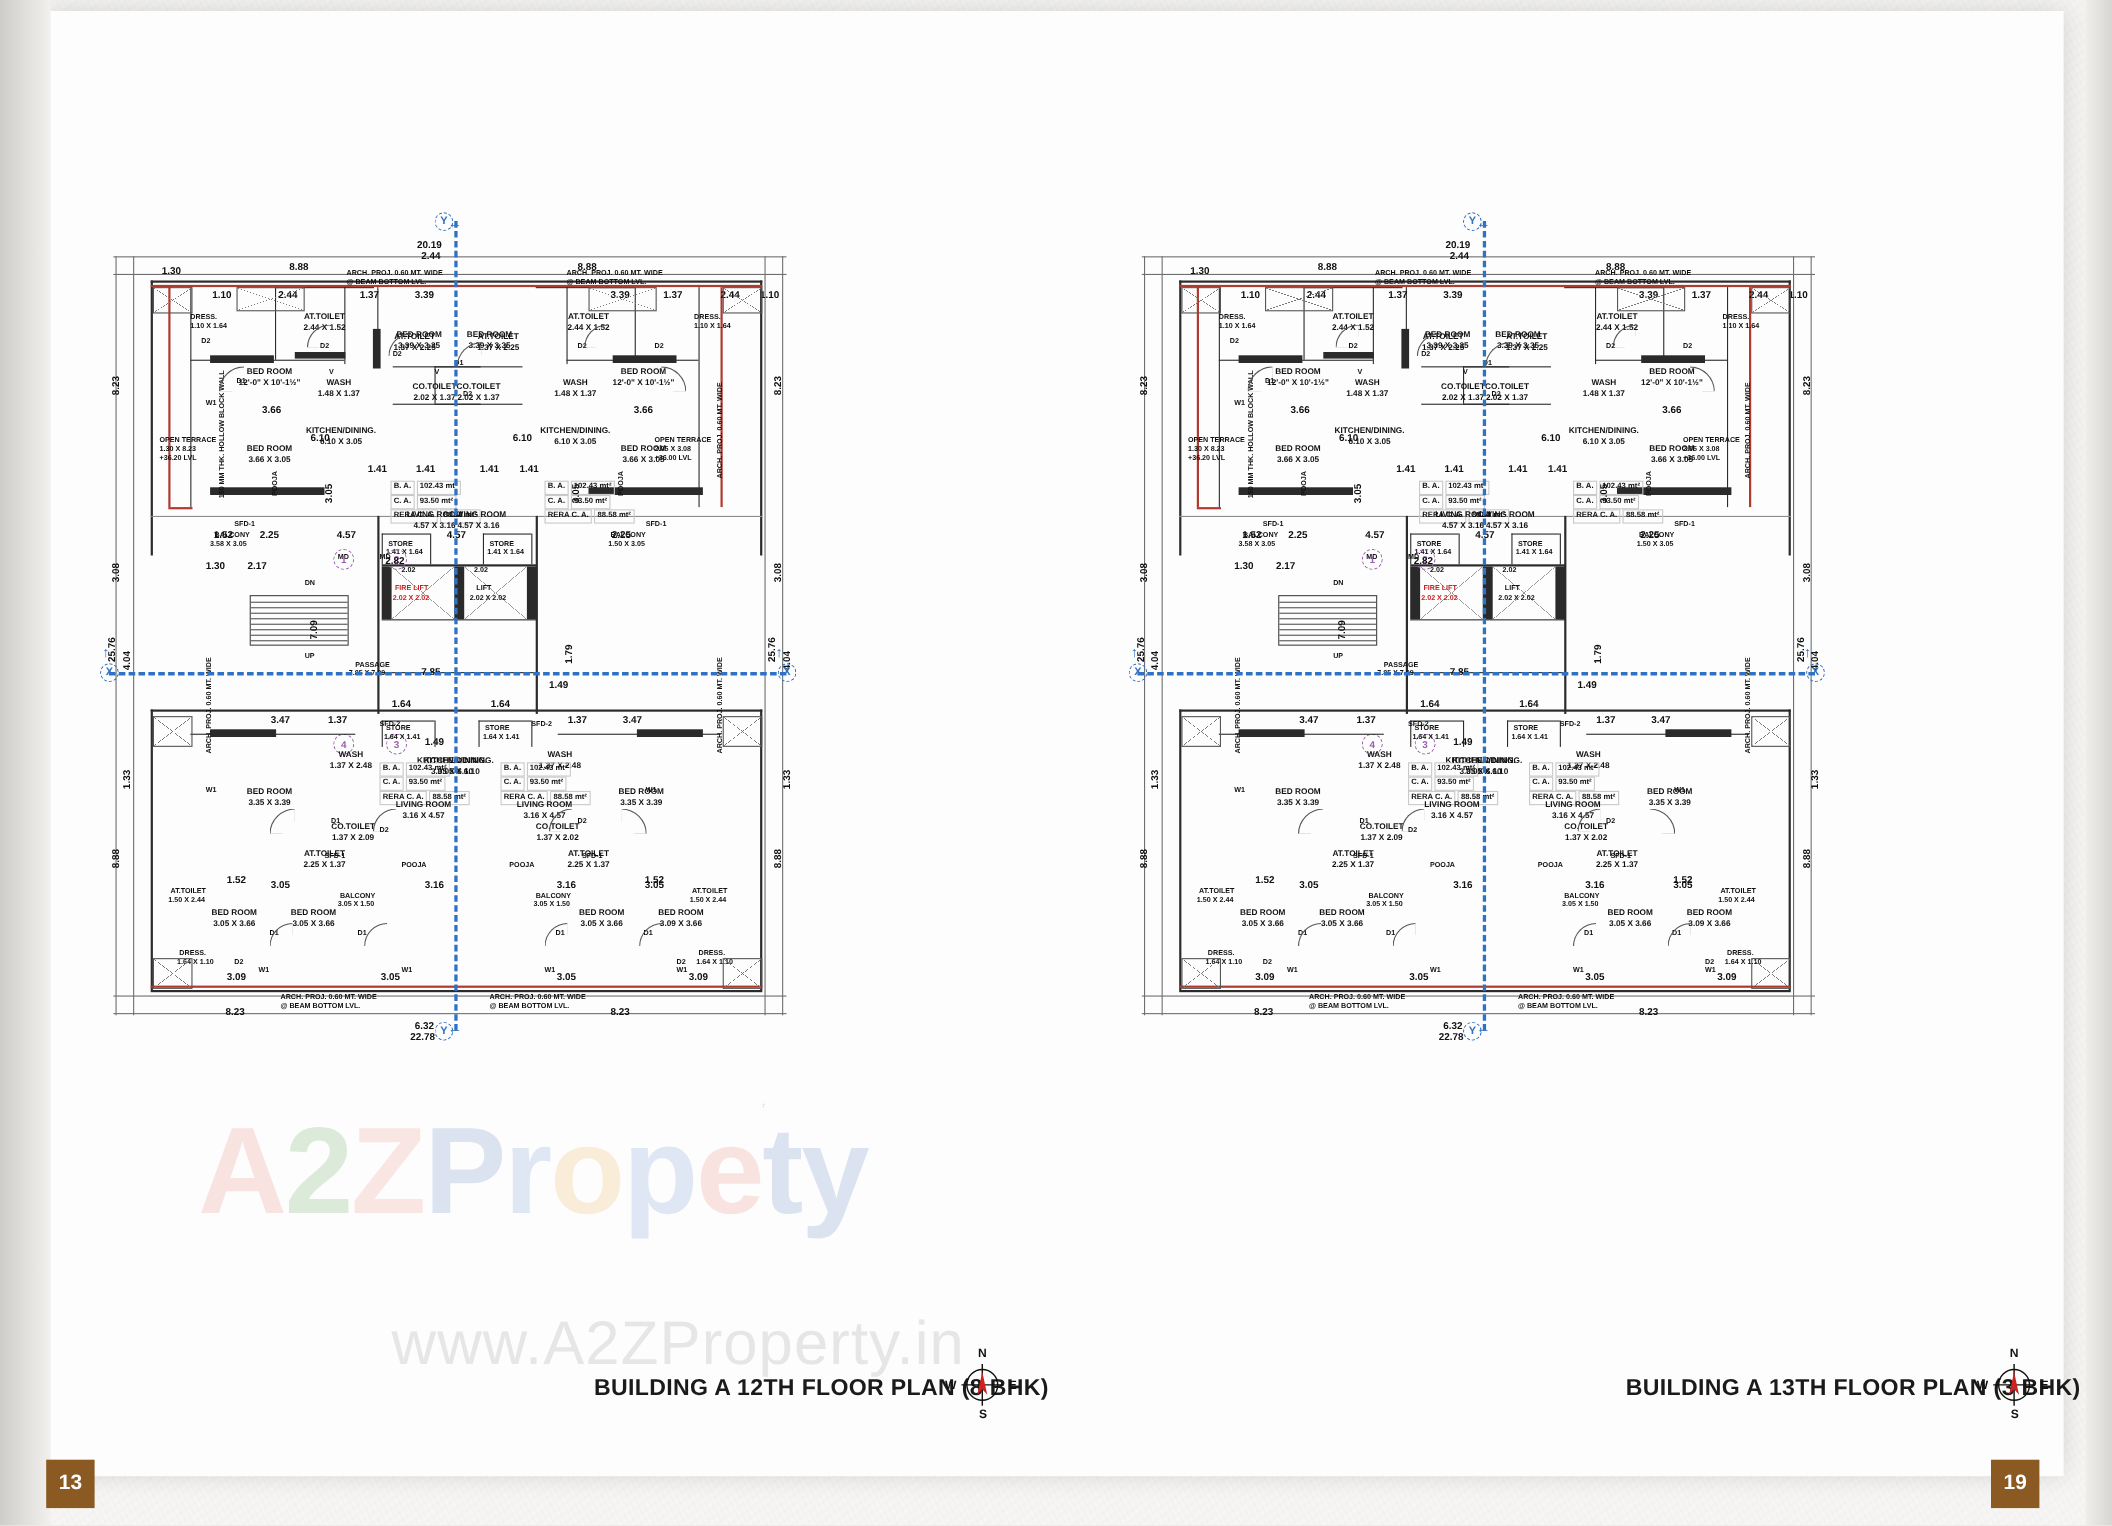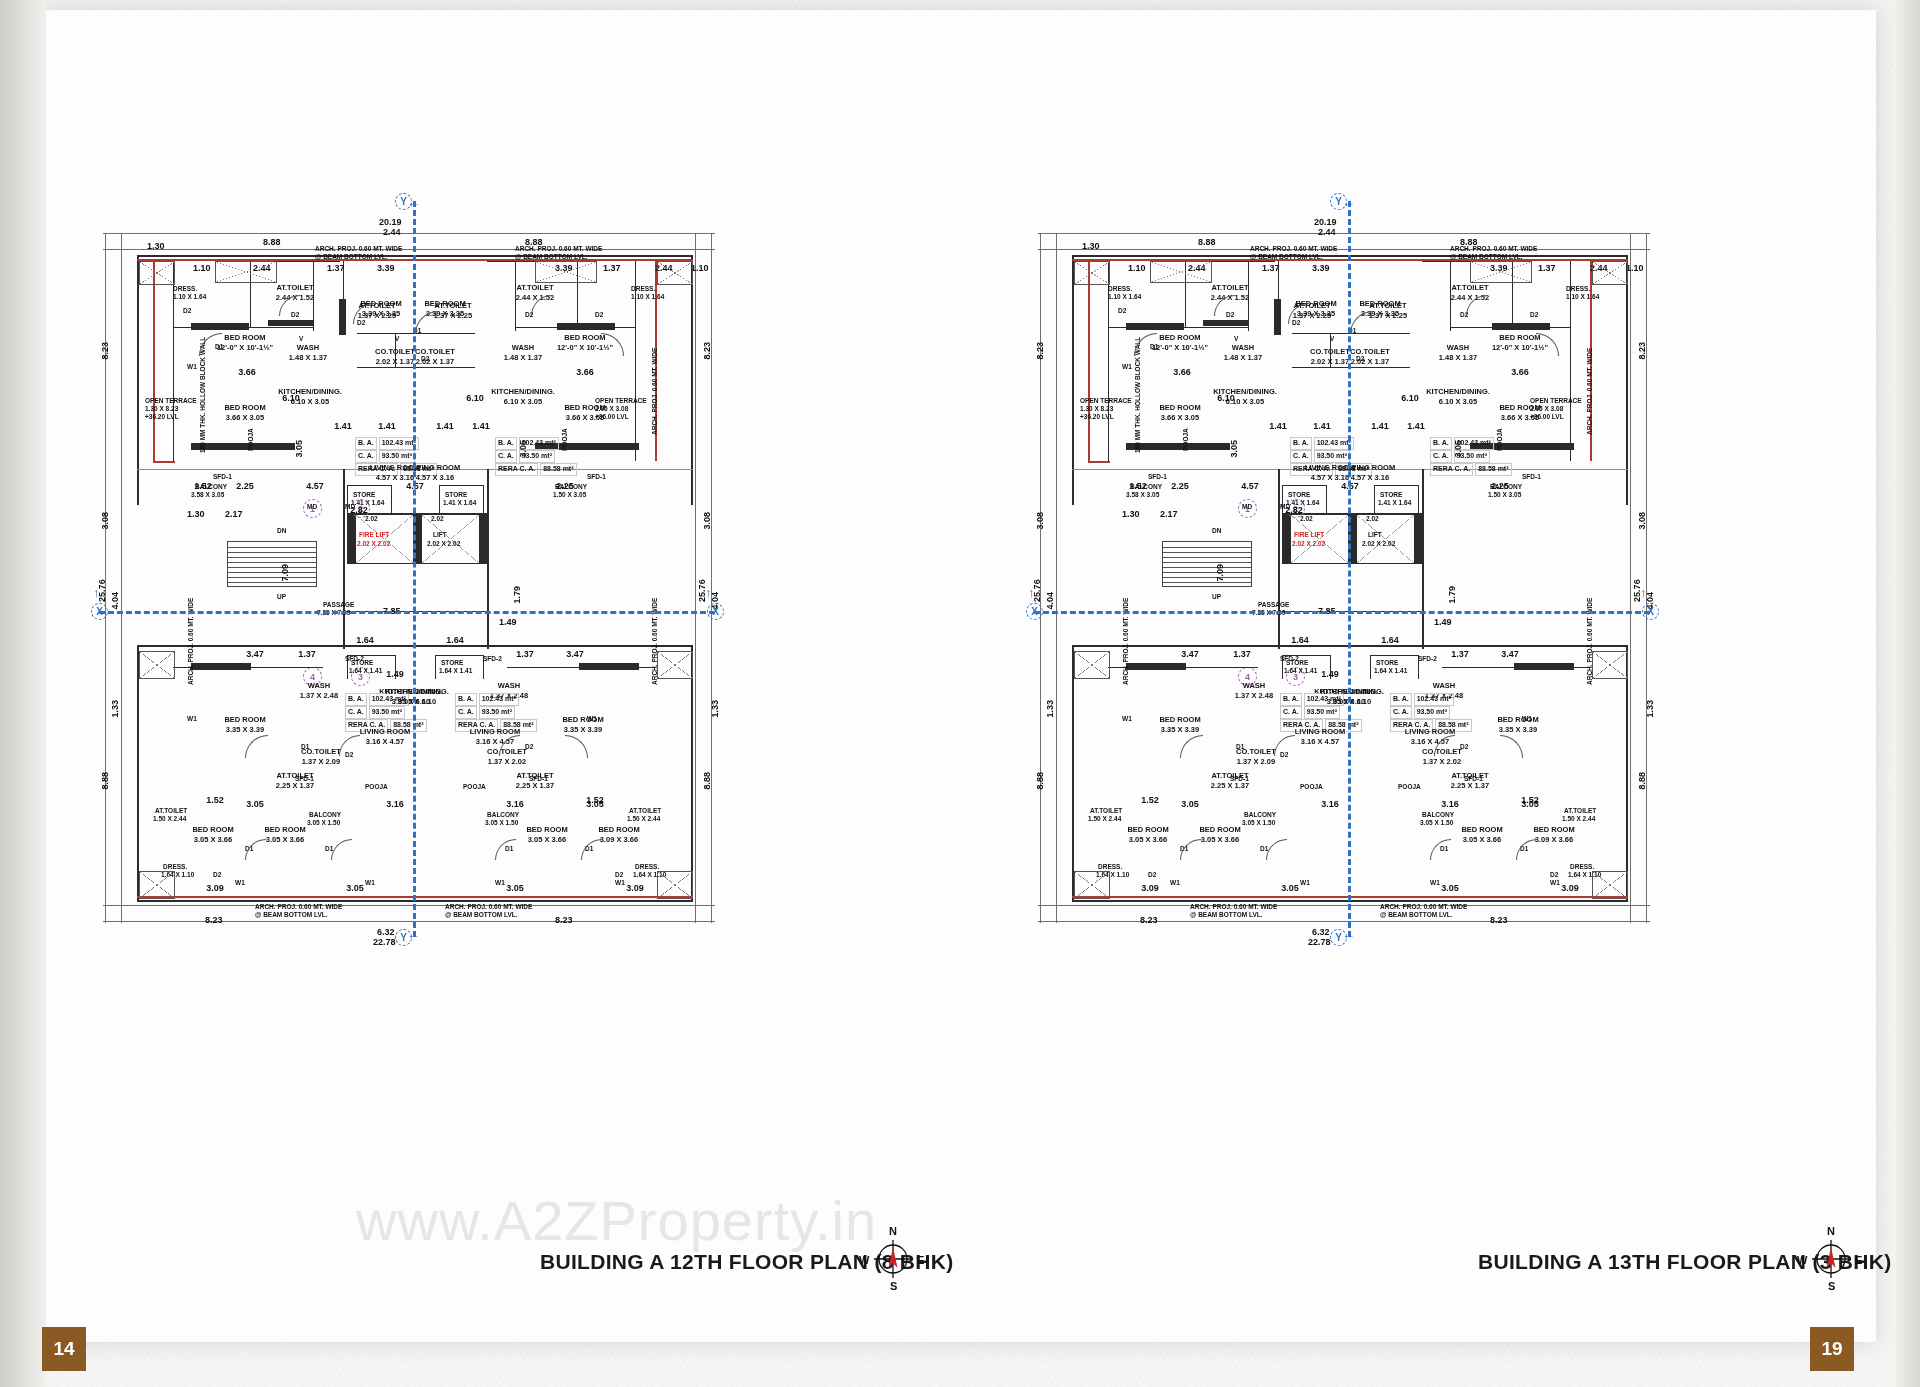--- a/index.html
+++ b/index.html
@@ -84,23 +84,26 @@
 </style>
 </head>
 <body>
 
 <div class="page">
   <div class="paper"></div>
   <div class="sheet"></div>
   <div class="spine"></div>
   <div class="spineR"></div>
 
+  <div class="wm-logo">
+    <span class="a">A</span><span class="two">2</span><span class="z">Z</span><span class="p">P</span><span class="r">r</span><span class="o">o</span><span class="e">p</span><span class="rr">e</span><span class="t">r</span><span class="y">ty</span>
+  </div>
   <div class="wm-url">www.A2ZProperty.in</div>
 
-  <div class="pagenum l">14</div>
+  <div class="pagenum l">13</div>
   <div class="pagenum r">19</div>
 
   <div class="plan-title" style="left:540px;top:1250px;">BUILDING A 12TH FLOOR PLAN (8 BHK)</div>
   <div class="compass" style="left:862px;top:1228px;">
     <svg width="62" height="62" viewBox="0 0 62 62">
       <circle cx="31" cy="31" r="14" fill="none" stroke="#111" stroke-width="1.3"></circle>
       <line x1="31" y1="12" x2="31" y2="50" stroke="#111" stroke-width="1.3"></line>
       <line x1="12" y1="31" x2="50" y2="31" stroke="#111" stroke-width="1.3"></line>
       <polygon points="31,19 35.5,40 31,35 26.5,40" fill="#cc2222"></polygon>
     </svg>

